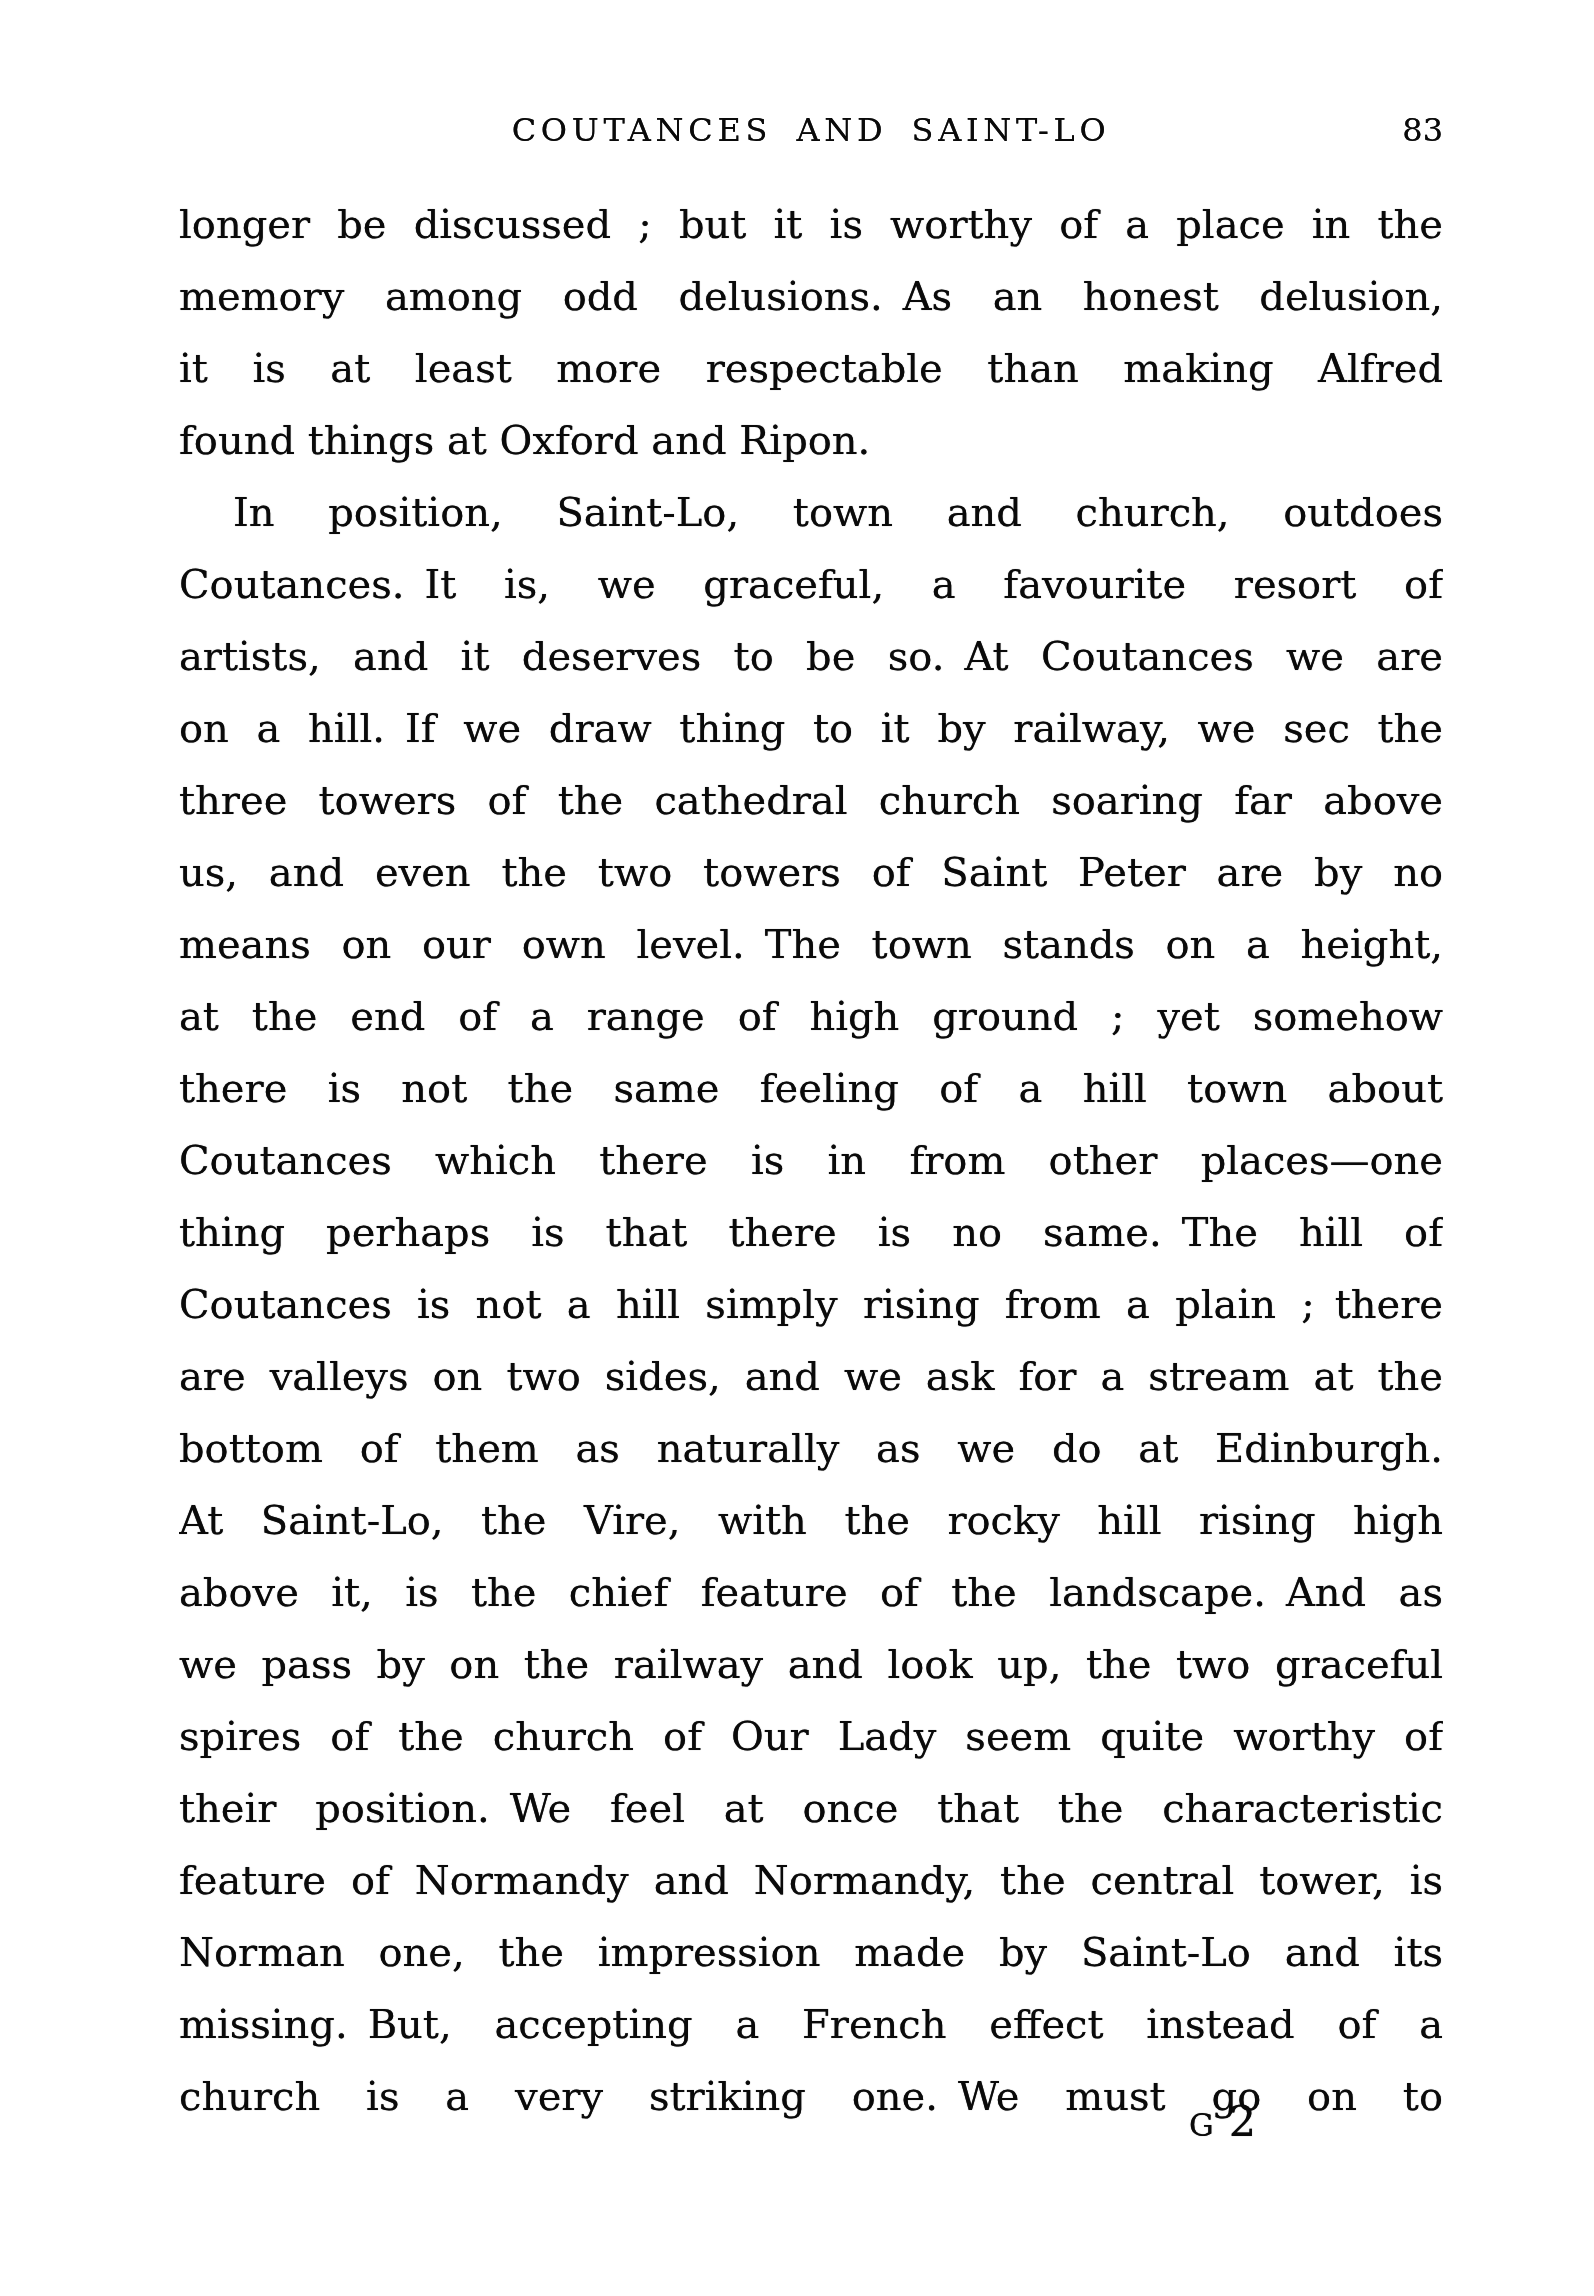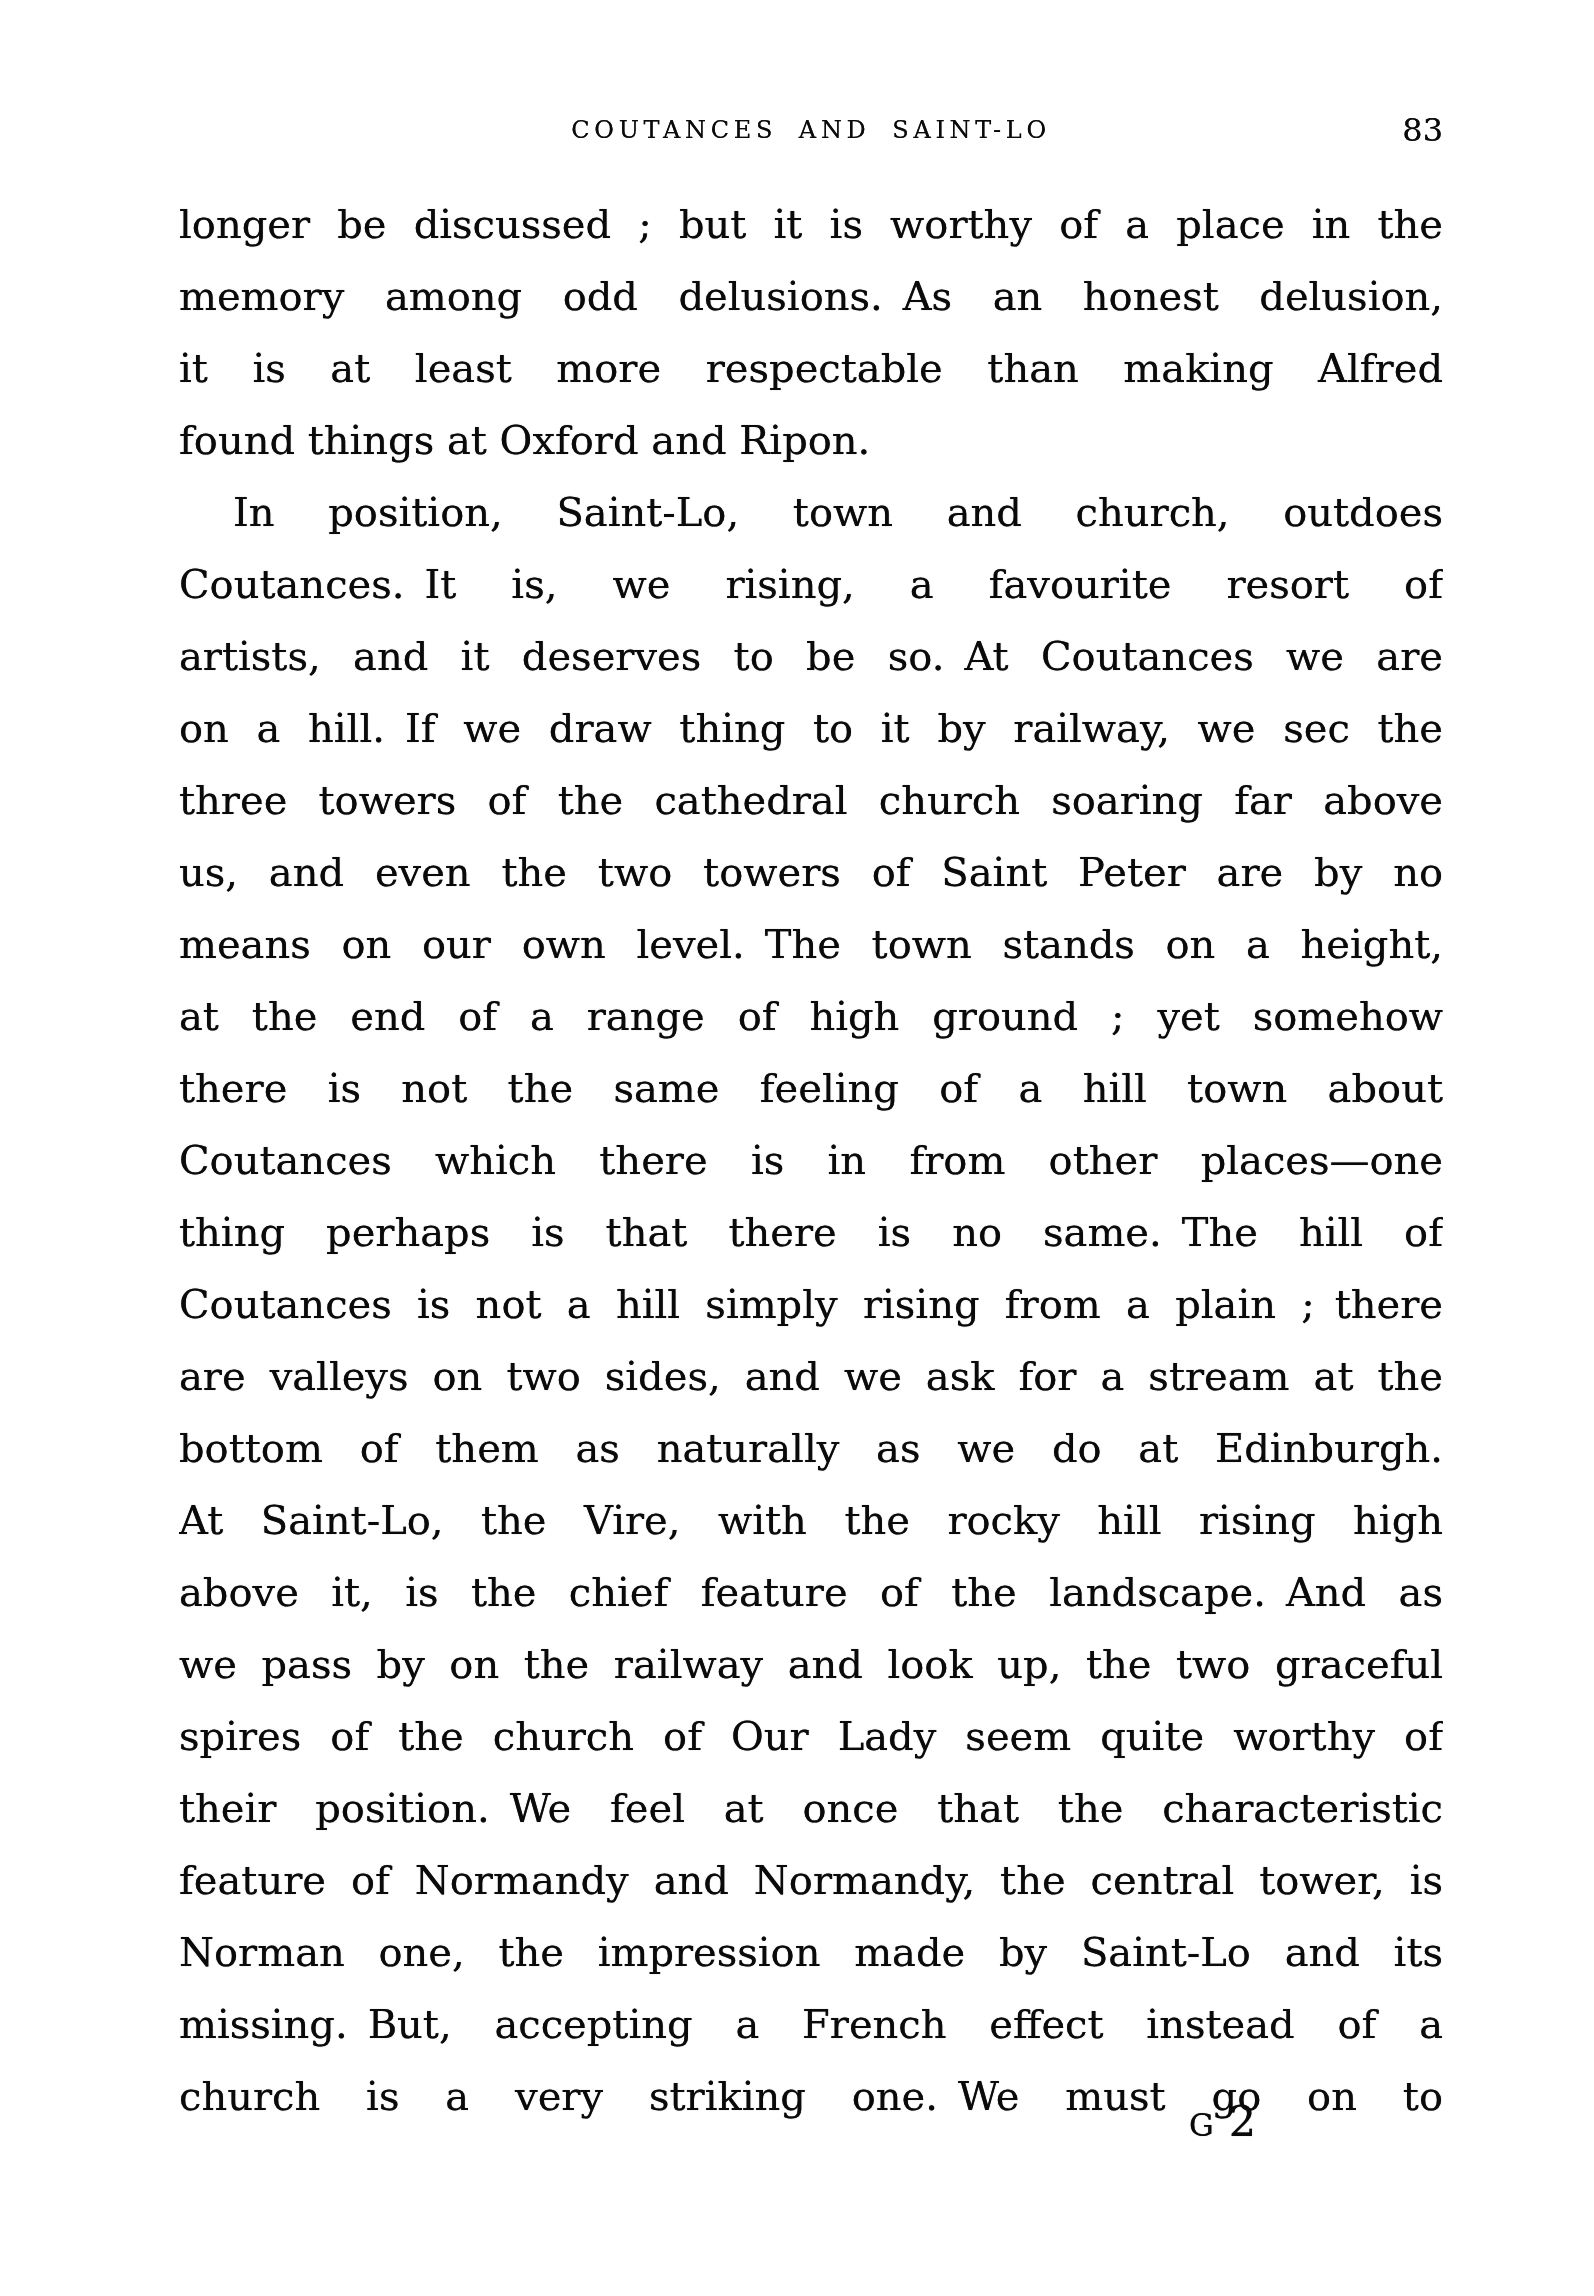--- a/index.html
+++ b/index.html
@@ -20,21 +20,21 @@
   .running-header {
     position: absolute;
     top: 109px;
     left: 179px;
     width: 1264px;
     height: 43px;
   }
   .header-title {
     display: block;
     text-align: center;
-    font-size: 24px;
+    font-size: 32px;
     letter-spacing: 4.7px;
     word-spacing: 9.4px;
     line-height: 43px;
     text-shadow: 0 0 0.6px rgba(0,0,0,0.75);
   }
   .header-page-number {
     position: absolute;
     right: 0;
     top: 0;
     font-size: 32px;
@@ -86,21 +86,21 @@
     <span class="header-title">COUTANCES AND SAINT-LO</span>
     <span class="header-page-number">83</span>
   </div>
 
   <div class="text-block">
       <div class="line justify">longer be discussed ; but it is worthy of a place in the</div>
       <div class="line justify">memory among odd delusions. As an honest delusion,</div>
       <div class="line justify">it is at least more respectable than making Alfred</div>
       <div class="line">found things at Oxford and Ripon.</div>
       <div class="line justify indent">In position, Saint-Lo, town and church, outdoes</div>
-      <div class="line justify">Coutances. It is, we rising, a favourite resort of</div>
+      <div class="line justify">Coutances. It is, we graceful, a favourite resort of</div>
       <div class="line justify">artists, and it deserves to be so. At Coutances we are</div>
       <div class="line justify">on a hill. If we draw thing to it by railway, we sec the</div>
       <div class="line justify">three towers of the cathedral church soaring far above</div>
       <div class="line justify">us, and even the two towers of Saint Peter are by no</div>
       <div class="line justify">means on our own level. The town stands on a height,</div>
       <div class="line justify">at the end of a range of high ground ; yet somehow</div>
       <div class="line justify">there is not the same feeling of a hill town about</div>
       <div class="line justify">Coutances which there is in from other places—one</div>
       <div class="line justify">thing perhaps is that there is no same. The hill of</div>
       <div class="line justify">Coutances is not a hill simply rising from a plain ; there</div>

